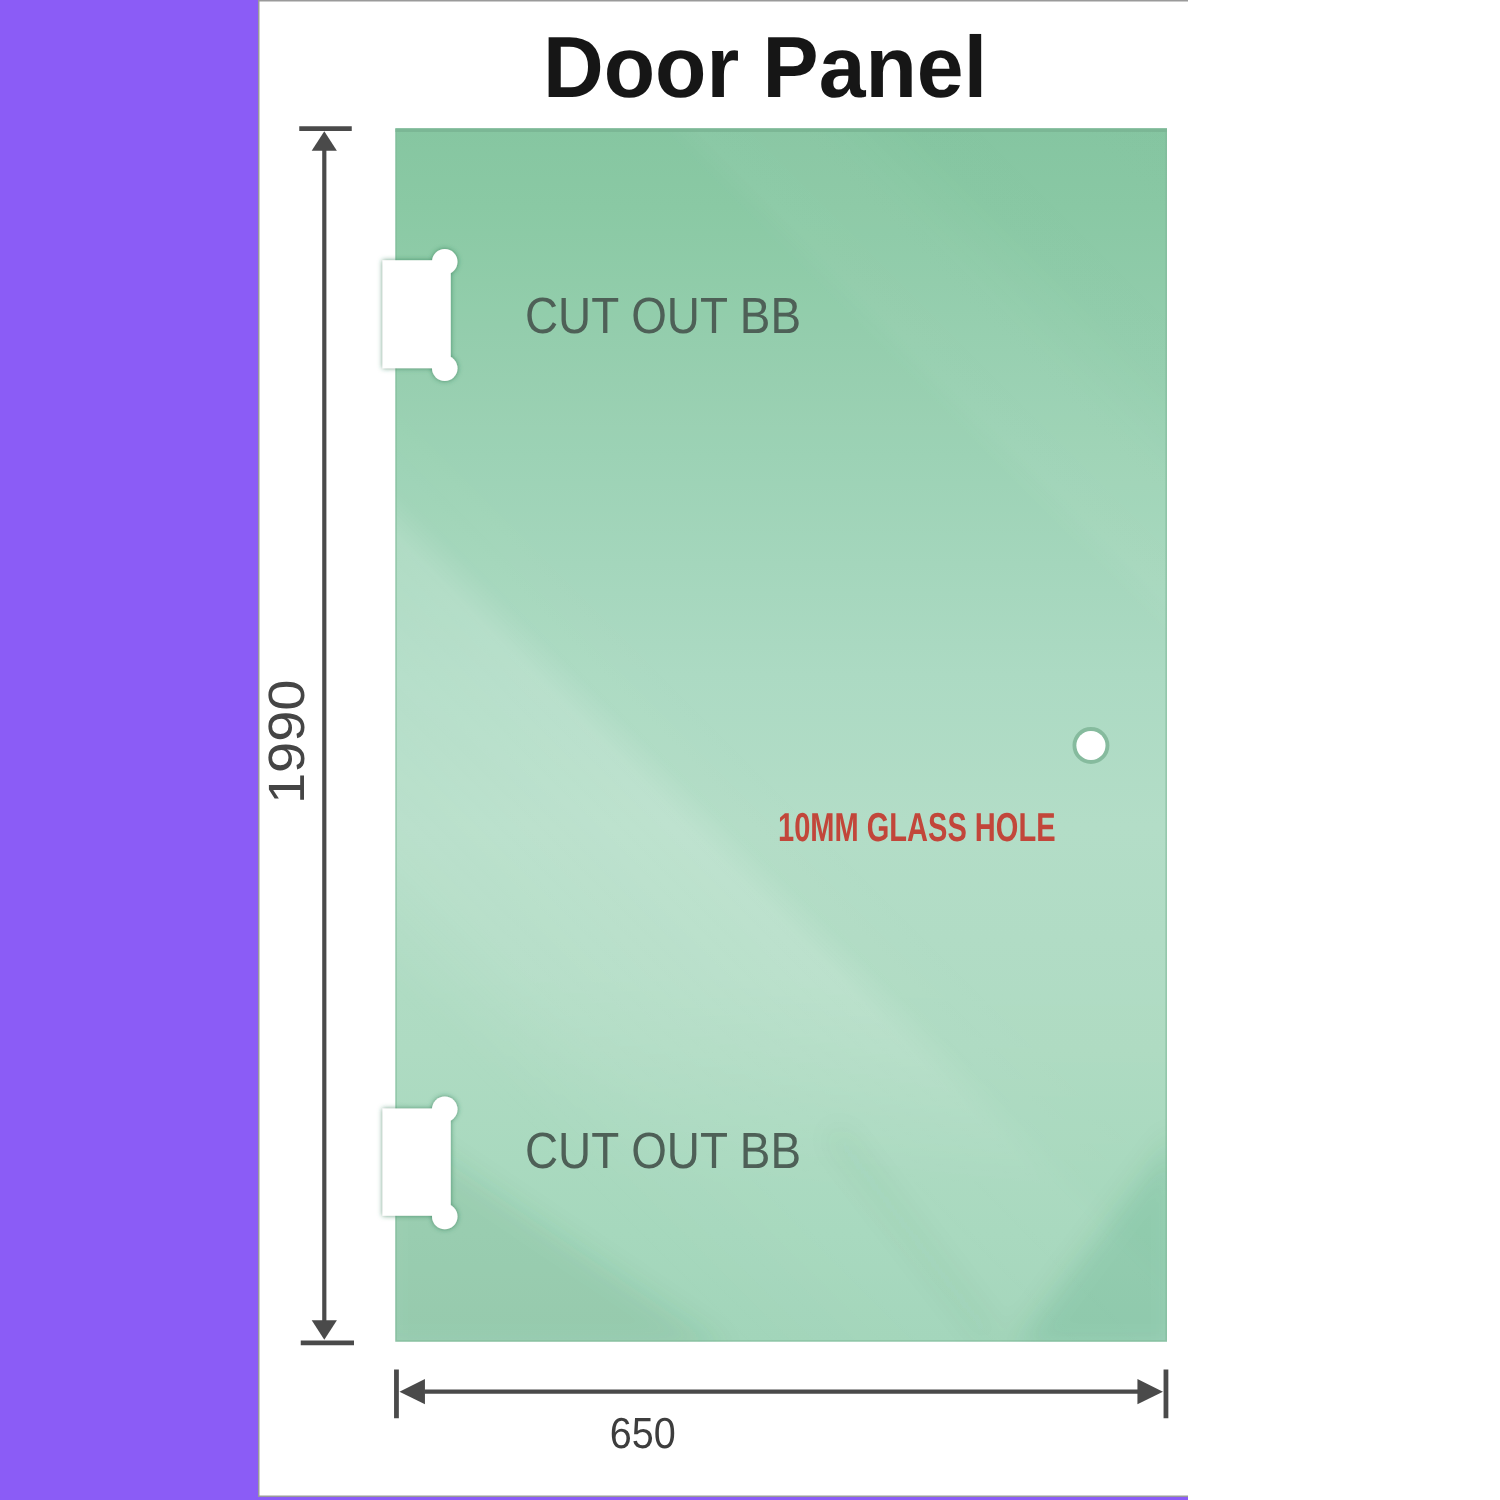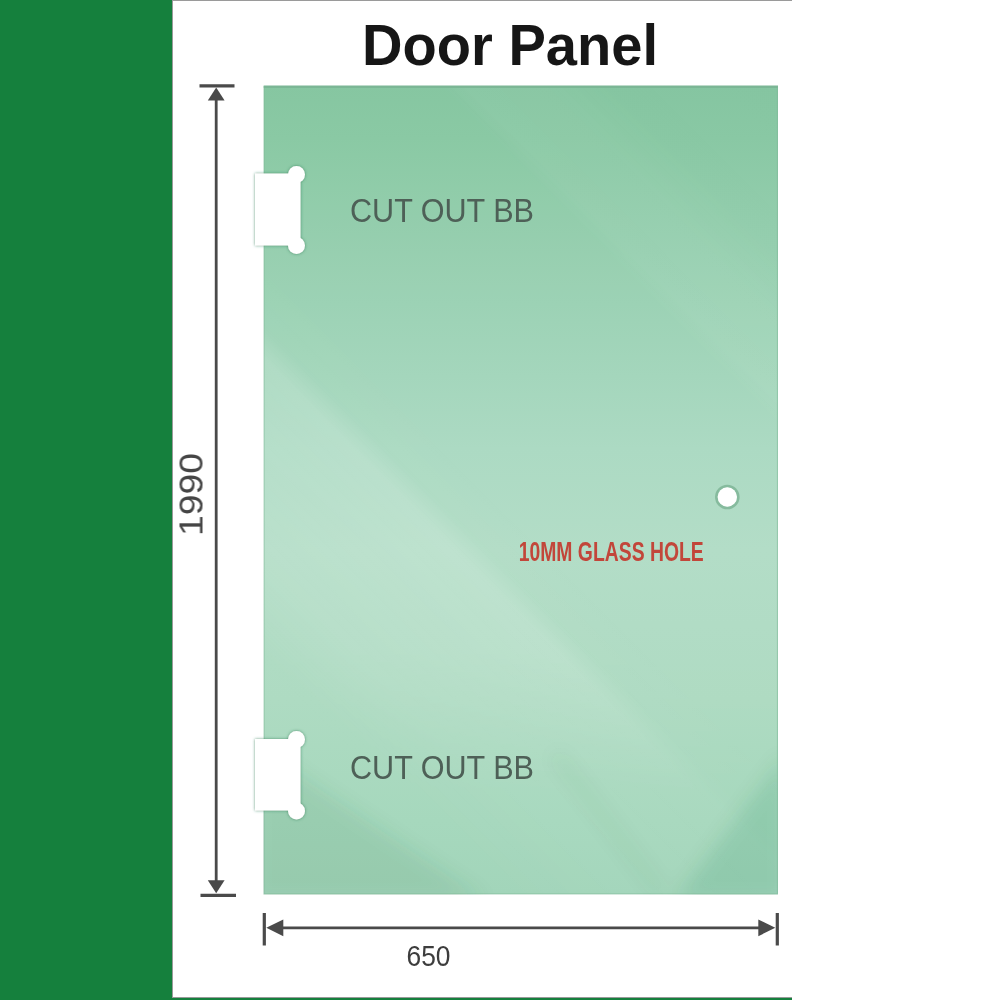--- a/index.html
+++ b/index.html
@@ -1,16 +1,16 @@
 <!DOCTYPE html>
 <html><head>
 <meta charset="utf-8">
 <style>
 html,body{margin:0;padding:0;background:#ffffff;}
-.page{position:relative;width:792px;height:1000px;overflow:hidden;background:#15803d;font-family:"Liberation Sans",sans-serif;}
+.page{position:relative;width:792px;height:1000px;overflow:hidden;background:#8b5cf6;font-family:"Liberation Sans",sans-serif;}
 </style>
 </head>
 <body>
 <div class="page">
 <svg width="1000" height="1000" viewBox="0 0 1000 1000" xmlns="http://www.w3.org/2000/svg" style="display:block">
   <defs>
     <linearGradient id="base" x1="0" y1="85" x2="0" y2="894" gradientUnits="userSpaceOnUse">
       <stop offset="0" stop-color="#84c5a0"></stop>
       <stop offset="0.065" stop-color="#88c8a3"></stop>
       <stop offset="0.27" stop-color="#9bd2b4"></stop>

